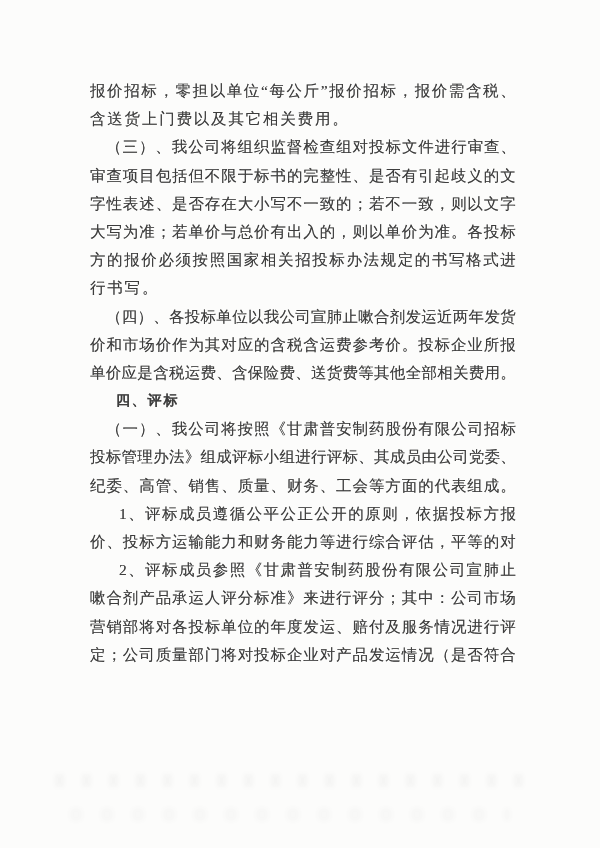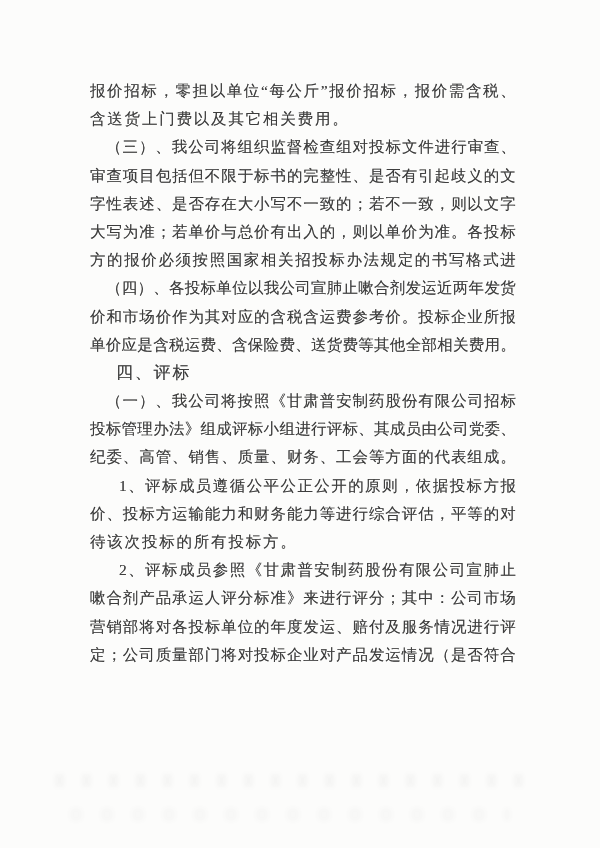--- a/index.html
+++ b/index.html
@@ -32,22 +32,22 @@
   }
   .line.j {
     display: flex;
     justify-content: space-between;
     letter-spacing: 0;
   }
   .line.j span {
     display: inline-block;
   }
   .line.b {
-    font-weight: 400;
-    font-size: 17px;
+    font-weight: 700;
+    font-size: 14px;
   }
   
   .bleed {
     position: absolute;
     left: 55px;
     width: 470px;
     height: 13px;
     filter: blur(2px);
     opacity: 0.35;
     background: repeating-linear-gradient(90deg,
@@ -66,30 +66,30 @@
 
 <div class="page" style="background: rgb(252, 252, 251);">
   <div class="textblock" style="color: rgb(61, 61, 61);">
       <div class="line j" style="padding-left: 0px;"><span>报</span><span>价</span><span>招</span><span>标</span><span>，</span><span>零</span><span>担</span><span>以</span><span>单</span><span>位</span><span>“</span><span>每</span><span>公</span><span>斤</span><span>”</span><span>报</span><span>价</span><span>招</span><span>标</span><span>，</span><span>报</span><span>价</span><span>需</span><span>含</span><span>税</span><span>、</span></div>
       <div class="line" style="padding-left: 0px; font-family: Liberation Serif, serif;">含送货上门费以及其它相关费用。</div>
       <div class="line j" style="padding-left: 16px;"><span>（</span><span>三</span><span>）</span><span>、</span><span>我</span><span>公</span><span>司</span><span>将</span><span>组</span><span>织</span><span>监</span><span>督</span><span>检</span><span>查</span><span>组</span><span>对</span><span>投</span><span>标</span><span>文</span><span>件</span><span>进</span><span>行</span><span>审</span><span>查</span><span>、</span></div>
       <div class="line j" style="padding-left: 0px;"><span>审</span><span>查</span><span>项</span><span>目</span><span>包</span><span>括</span><span>但</span><span>不</span><span>限</span><span>于</span><span>标</span><span>书</span><span>的</span><span>完</span><span>整</span><span>性</span><span>、</span><span>是</span><span>否</span><span>有</span><span>引</span><span>起</span><span>歧</span><span>义</span><span>的</span><span>文</span></div>
       <div class="line j" style="padding-left: 0px;"><span>字</span><span>性</span><span>表</span><span>述</span><span>、</span><span>是</span><span>否</span><span>存</span><span>在</span><span>大</span><span>小</span><span>写</span><span>不</span><span>一</span><span>致</span><span>的</span><span>；</span><span>若</span><span>不</span><span>一</span><span>致</span><span>，</span><span>则</span><span>以</span><span>文</span><span>字</span></div>
       <div class="line j" style="padding-left: 0px;"><span>大</span><span>写</span><span>为</span><span>准</span><span>；</span><span>若</span><span>单</span><span>价</span><span>与</span><span>总</span><span>价</span><span>有</span><span>出</span><span>入</span><span>的</span><span>，</span><span>则</span><span>以</span><span>单</span><span>价</span><span>为</span><span>准</span><span>。</span><span>各</span><span>投</span><span>标</span></div>
       <div class="line j" style="padding-left: 0px;"><span>方</span><span>的</span><span>报</span><span>价</span><span>必</span><span>须</span><span>按</span><span>照</span><span>国</span><span>家</span><span>相</span><span>关</span><span>招</span><span>投</span><span>标</span><span>办</span><span>法</span><span>规</span><span>定</span><span>的</span><span>书</span><span>写</span><span>格</span><span>式</span><span>进</span></div>
+      <div class="line" style="padding-left: 0px;">行书写。</div>
       <div class="line j" style="padding-left: 16px;"><span>（</span><span>四</span><span>）</span><span>、</span><span>各</span><span>投</span><span>标</span><span>单</span><span>位</span><span>以</span><span>我</span><span>公</span><span>司</span><span>宣</span><span>肺</span><span>止</span><span>嗽</span><span>合</span><span>剂</span><span>发</span><span>运</span><span>近</span><span>两</span><span>年</span><span>发</span><span>货</span></div>
       <div class="line j" style="padding-left: 0px;"><span>价</span><span>和</span><span>市</span><span>场</span><span>价</span><span>作</span><span>为</span><span>其</span><span>对</span><span>应</span><span>的</span><span>含</span><span>税</span><span>含</span><span>运</span><span>费</span><span>参</span><span>考</span><span>价</span><span>。</span><span>投</span><span>标</span><span>企</span><span>业</span><span>所</span><span>报</span></div>
       <div class="line j" style="padding-left: 0px;"><span>单</span><span>价</span><span>应</span><span>是</span><span>含</span><span>税</span><span>运</span><span>费</span><span>、</span><span>含</span><span>保</span><span>险</span><span>费</span><span>、</span><span>送</span><span>货</span><span>费</span><span>等</span><span>其</span><span>他</span><span>全</span><span>部</span><span>相</span><span>关</span><span>费</span><span>用</span><span>。</span></div>
       <div class="line b" style="padding-left: 26px;">四、评标</div>
       <div class="line j" style="padding-left: 16px;"><span>（</span><span>一</span><span>）</span><span>、</span><span>我</span><span>公</span><span>司</span><span>将</span><span>按</span><span>照</span><span>《</span><span>甘</span><span>肃</span><span>普</span><span>安</span><span>制</span><span>药</span><span>股</span><span>份</span><span>有</span><span>限</span><span>公</span><span>司</span><span>招</span><span>标</span></div>
       <div class="line j" style="padding-left: 0px;"><span>投</span><span>标</span><span>管</span><span>理</span><span>办</span><span>法</span><span>》</span><span>组</span><span>成</span><span>评</span><span>标</span><span>小</span><span>组</span><span>进</span><span>行</span><span>评</span><span>标</span><span>、</span><span>其</span><span>成</span><span>员</span><span>由</span><span>公</span><span>司</span><span>党</span><span>委</span><span>、</span></div>
       <div class="line j" style="padding-left: 0px;"><span>纪</span><span>委</span><span>、</span><span>高</span><span>管</span><span>、</span><span>销</span><span>售</span><span>、</span><span>质</span><span>量</span><span>、</span><span>财</span><span>务</span><span>、</span><span>工</span><span>会</span><span>等</span><span>方</span><span>面</span><span>的</span><span>代</span><span>表</span><span>组</span><span>成</span><span>。</span></div>
       <div class="line j" style="padding-left: 29px;"><span>1</span><span>、</span><span>评</span><span>标</span><span>成</span><span>员</span><span>遵</span><span>循</span><span>公</span><span>平</span><span>公</span><span>正</span><span>公</span><span>开</span><span>的</span><span>原</span><span>则</span><span>，</span><span>依</span><span>据</span><span>投</span><span>标</span><span>方</span><span>报</span></div>
       <div class="line j" style="padding-left: 0px;"><span>价</span><span>、</span><span>投</span><span>标</span><span>方</span><span>运</span><span>输</span><span>能</span><span>力</span><span>和</span><span>财</span><span>务</span><span>能</span><span>力</span><span>等</span><span>进</span><span>行</span><span>综</span><span>合</span><span>评</span><span>估</span><span>，</span><span>平</span><span>等</span><span>的</span><span>对</span></div>
-      <div class="line" style="padding-left: 0px;">待该次投标的所有投标方。</div>
       <div class="line j" style="padding-left: 29px;"><span>2</span><span>、</span><span>评</span><span>标</span><span>成</span><span>员</span><span>参</span><span>照</span><span>《</span><span>甘</span><span>肃</span><span>普</span><span>安</span><span>制</span><span>药</span><span>股</span><span>份</span><span>有</span><span>限</span><span>公</span><span>司</span><span>宣</span><span>肺</span><span>止</span></div>
       <div class="line j" style="padding-left: 0px;"><span>嗽</span><span>合</span><span>剂</span><span>产</span><span>品</span><span>承</span><span>运</span><span>人</span><span>评</span><span>分</span><span>标</span><span>准</span><span>》</span><span>来</span><span>进</span><span>行</span><span>评</span><span>分</span><span>；</span><span>其</span><span>中</span><span>：</span><span>公</span><span>司</span><span>市</span><span>场</span></div>
       <div class="line j" style="padding-left: 0px;"><span>营</span><span>销</span><span>部</span><span>将</span><span>对</span><span>各</span><span>投</span><span>标</span><span>单</span><span>位</span><span>的</span><span>年</span><span>度</span><span>发</span><span>运</span><span>、</span><span>赔</span><span>付</span><span>及</span><span>服</span><span>务</span><span>情</span><span>况</span><span>进</span><span>行</span><span>评</span></div>
       <div class="line j" style="padding-left: 0px;"><span>定</span><span>；</span><span>公</span><span>司</span><span>质</span><span>量</span><span>部</span><span>门</span><span>将</span><span>对</span><span>投</span><span>标</span><span>企</span><span>业</span><span>对</span><span>产</span><span>品</span><span>发</span><span>运</span><span>情</span><span>况</span><span>（</span><span>是</span><span>否</span><span>符</span><span>合</span></div>
     </div>
   <div class="bleed b1"></div>
   <div class="bleed b2"></div>
 </div>
 
 </body></html>

